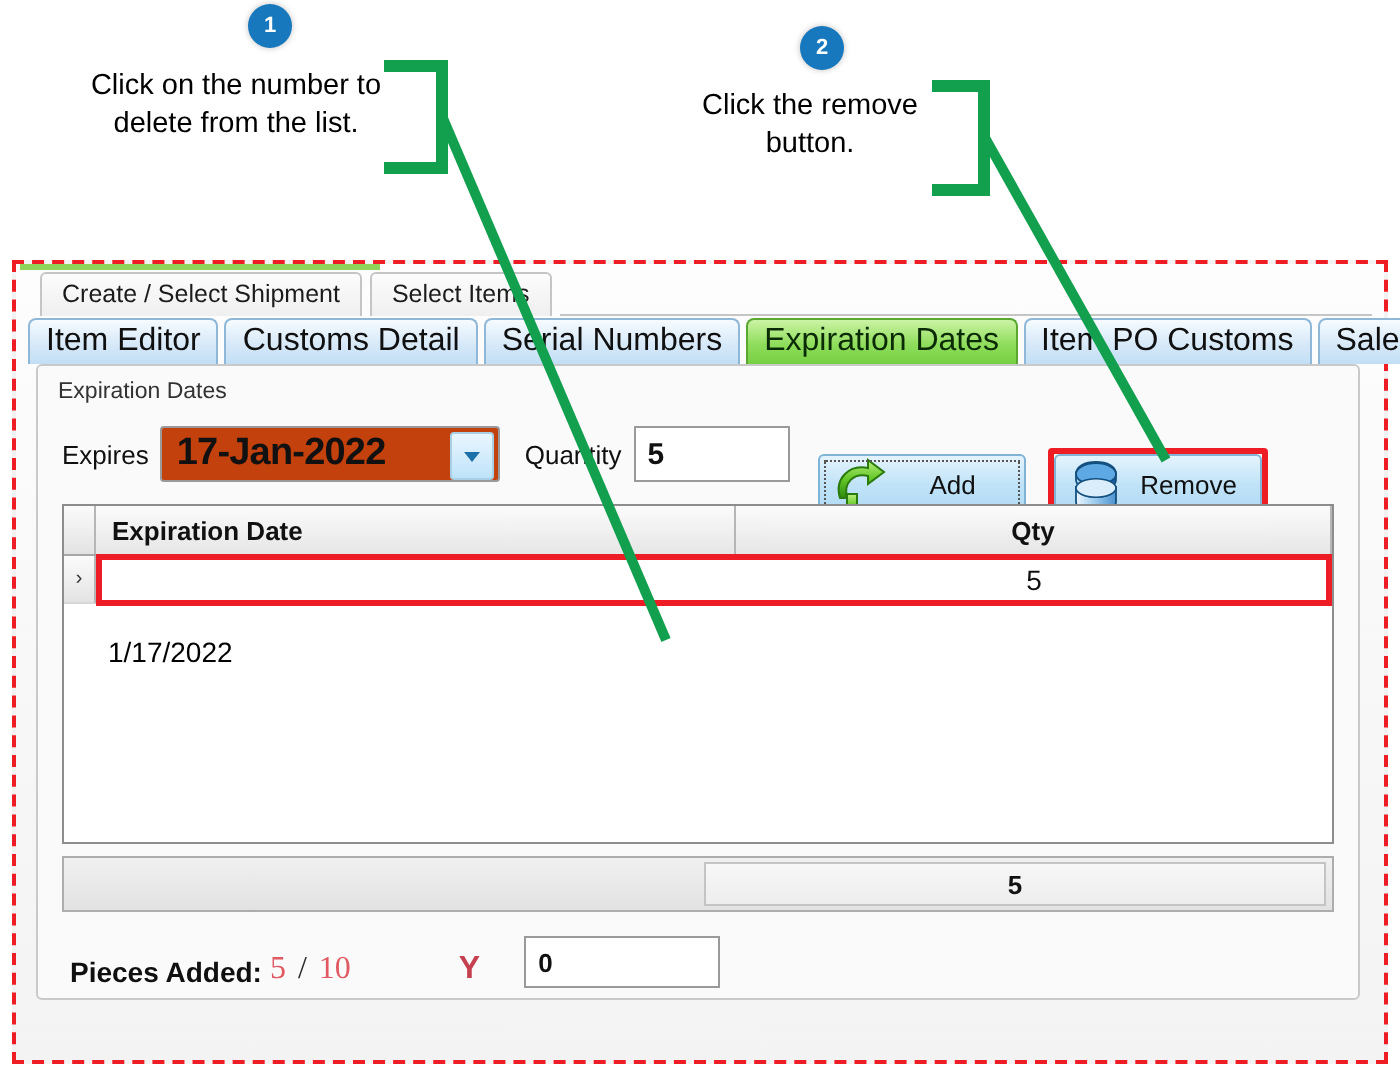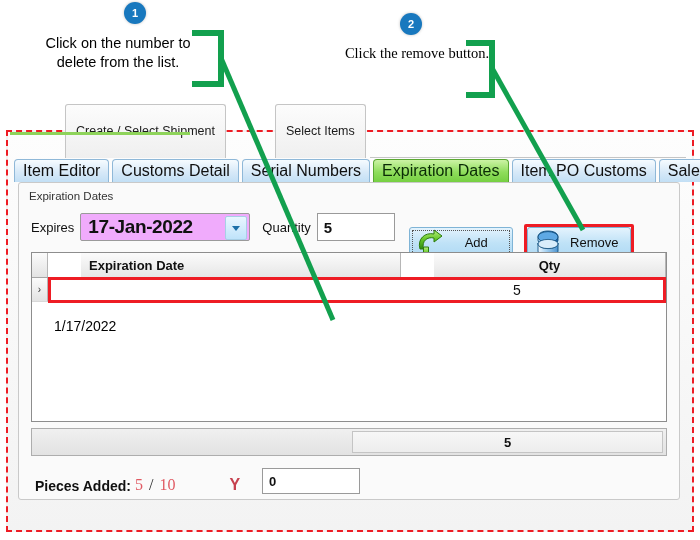--- a/index.html
+++ b/index.html
@@ -23,21 +23,21 @@
     box-shadow:0 0 3px rgba(0,0,0,.25);
     font-family:"Liberation Sans", sans-serif;
   }
   #badge1{left:124px;top:2px;}
   #badge2{left:400px;top:13px;}
   .callout-text{
     position:absolute;color:#000000;font-size:14.5px;line-height:19px;
     text-align:center;font-family:"Liberation Sans", sans-serif;
   }
   #calltext1{left:28px;top:34px;width:180px;}
-  #calltext2{left:342px;top:44px;width:150px;font-family:Liberation Serif, serif;}
+  #calltext2{left:330px;top:44px;width:150px;}
 
   
   #app{
     left:6px;top:130px;width:688px;height:402px;
     background:#f2f2f2;
     border:2px dashed #ee1c24;
     box-sizing:border-box;
     z-index:10;
   }
   #greenstrip{
@@ -45,26 +45,26 @@
   }
   #appinner{
     position:absolute;left:0;top:0;right:0;bottom:0;
     background:linear-gradient(#fdfdfd,#f3f3f3);
     padding:4px 6px 0 6px;box-sizing:border-box;
   }
 
   
   .tabrow1{display:flex;align-items:flex-end;height:22px;margin-left:6px;}
   .tab1{
-    height:21px;line-height:21px;padding:16px 10px;
+    height:21px;line-height:21px;padding:0 10px;
     background:linear-gradient(#fcfcfc,#efefef);
     border:1px solid #c5c5c5;border-bottom:none;
     border-radius:3px 3px 0 0;
     font-size:12.5px;color:#1b1b1b;margin-right:4px;
-    font-family:"Liberation Sans", sans-serif;white-space:nowrap;margin-left:45px;
+    font-family:"Liberation Sans", sans-serif;white-space:nowrap;
   }
   .sep1{border-bottom:1px solid #c5c5c5;flex:1;height:21px;box-sizing:border-box;}
 
   
   .tabrow2{display:flex;align-items:flex-end;height:23px;margin-top:1px;}
   .tab2{
     height:22px;line-height:21px;padding:0 8px;
     background:linear-gradient(#f6fbff,#d7e9f8 55%,#c2dff5);
     border:1px solid #8fb8d8;border-bottom:none;
     border-radius:4px 4px 0 0;
@@ -84,21 +84,21 @@
     background:#fafafa;height:318px;box-sizing:border-box;
     position:relative;padding:6px 8px 0 8px;
   }
   .gb-title{font-size:11.5px;color:#333;margin:1px 0 8px 2px;font-family:"Liberation Sans", sans-serif;}
 
   
   .ctrlrow{display:flex;align-items:center;height:34px;padding-left:4px;}
   .lbl{font-size:13px;color:#101010;font-family:"Liberation Sans", sans-serif;}
   .combo{
     position:relative;width:170px;height:28px;margin-left:6px;
-    background:#f0abfc;border:1px solid #9a9a9a;border-radius:2px;
+    background:#c2410c;border:1px solid #9a9a9a;border-radius:2px;
     display:flex;align-items:center;box-sizing:border-box;
   }
   .combo .val{
     font-size:19px;font-weight:bold;color:#111;padding-left:7px;
     letter-spacing:-0.4px;font-family:"Liberation Sans", sans-serif;
   }
   .combo .arrowbtn{
     position:absolute;right:2px;top:2px;width:20px;height:22px;
     background:linear-gradient(#e9f6ff,#bfe3fa);
     border:1px solid #a8cfe6;border-radius:2px;
@@ -136,21 +136,21 @@
     position:absolute;left:-4px;top:-4px;right:-4px;bottom:-4px;
     border:3px solid #ee1c24;border-radius:2px;pointer-events:none;
   }
 
   
   .grid{
     margin:8px 4px 0 4px;height:170px;
     background:#ffffff;border:1px solid #8d8d8d;
     box-sizing:border-box;position:relative;
   }
-  .ghead{display:flex;height:24px;border-bottom:1px solid #a6a6a6;gap:33px;}
+  .ghead{display:flex;height:24px;border-bottom:1px solid #a6a6a6;}
   .gcorner{
     width:16px;background:linear-gradient(#fbfbfb,#e3e3e3);
     border-right:1px solid #b6b6b6;box-sizing:border-box;
   }
   .gh{
     background:linear-gradient(#fbfbfb,#e6e6e6);
     border-right:1px solid #b6b6b6;box-sizing:border-box;
     font-size:13px;font-weight:bold;color:#111;
     display:flex;align-items:center;
     font-family:"Liberation Sans", sans-serif;

